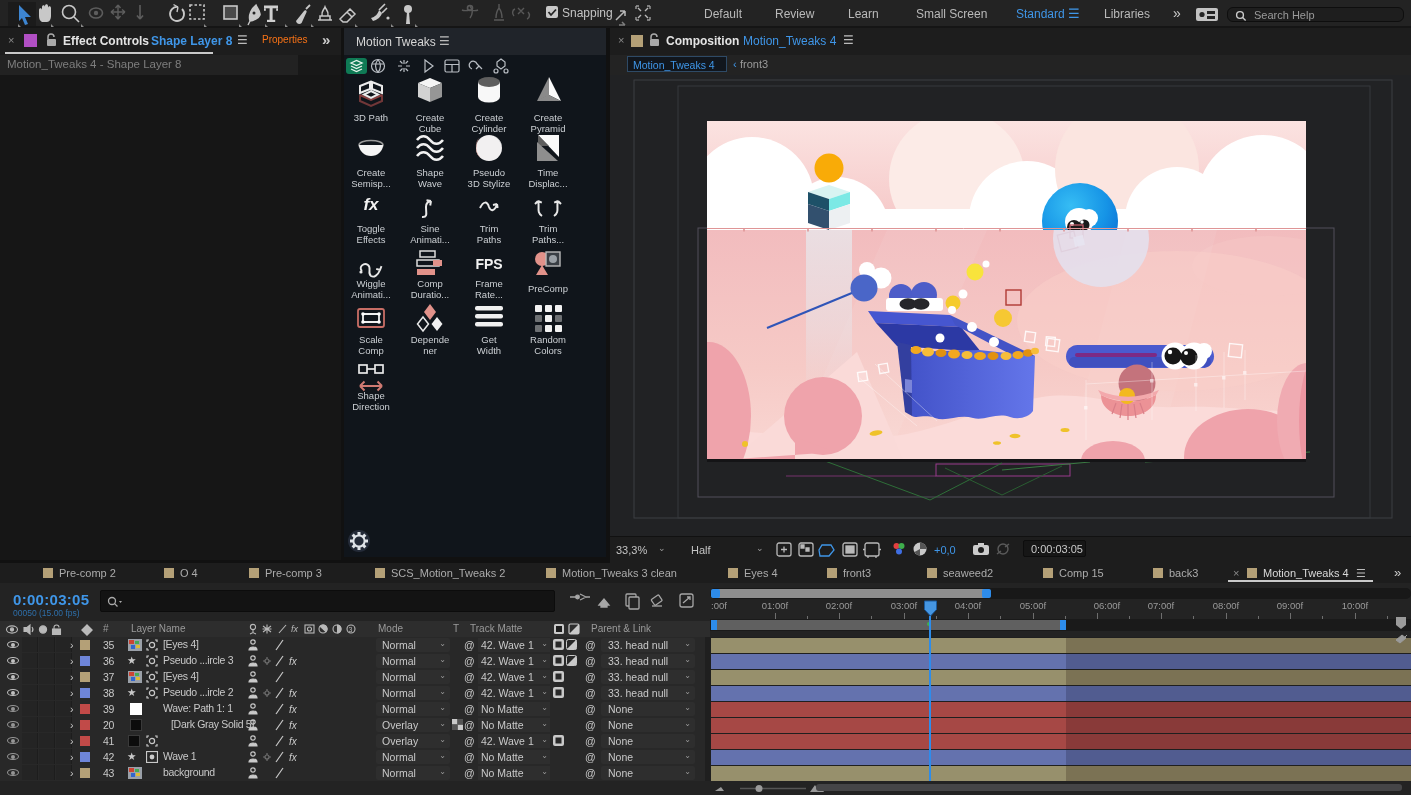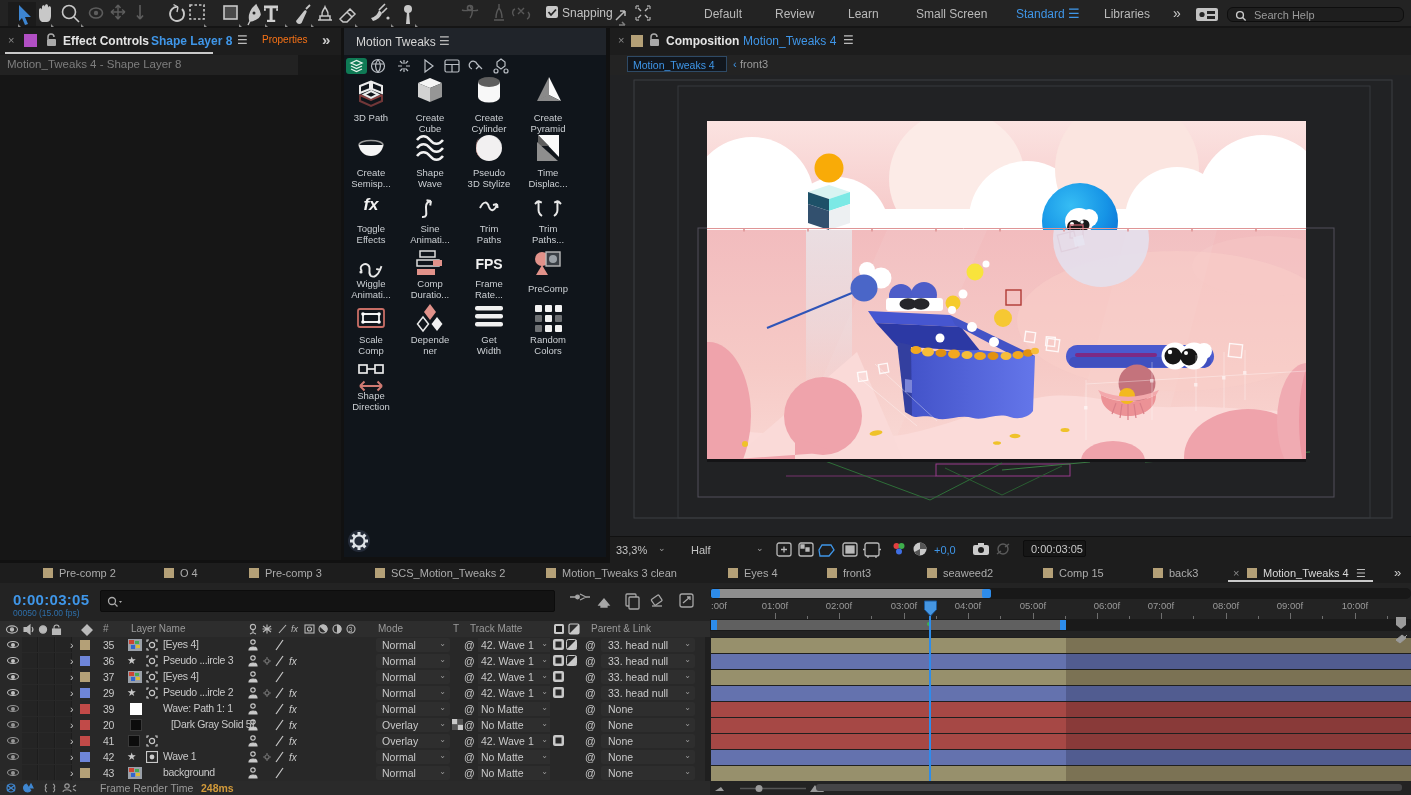--- a/index.html
+++ b/index.html
@@ -914,21 +914,21 @@
           <div class="bseg" style="left:355px;width:345px;background:#7b7254;"></div>
         </div>
 
     <div class="lrow" style="top:48px;">
       <div class="eye"></div>
           <div class="cell" style="left:22px;"></div>
           <div class="cell" style="left:39px;"></div>
           <div class="cell" style="left:56px;"></div>
       <span class="arr">›</span>
           <div class="chip" style="background:#6e85d8;"></div>
-          <span class="num">29</span>
+          <span class="num">38</span>
       <span class="star">★</span>
       <svg class="abs" style="left:146px;top:2px" width="12" height="12" viewBox="0 0 12 12">
             <g stroke="#c9c9c9" fill="none" stroke-width="1.2">
               <path d="M1,3 V1 H3 M9,1 h2 v2 M11,9 v2 H9 M3,11 H1 V9"></path>
               <circle cx="6" cy="6" r="2.6"></circle>
             </g>
           </svg>
       <span style="left:163px;top:1px;">Pseudo ...ircle 2</span>
       <svg class="swsvg" width="60" height="12" viewBox="0 0 60 12">
             <g stroke="#c9c9c9" fill="none" stroke-width="1.2">
@@ -1184,36 +1184,20 @@
           <div class="bseg" style="left:0;width:355px;background:#97906c;"></div>
           <div class="bseg" style="left:355px;width:345px;background:#7b7254;"></div>
         </div>
   </div>
 
   <div class="abs" style="left:929px;top:53px;width:2px;height:165px;background:#2d8ceb;"></div>
   <svg class="abs" style="left:923px;top:37px" width="15" height="17" viewBox="0 0 15 17">
     <path d="M1.5,1 h12 v8.5 l-6,6.5 l-6,-6.5 Z" fill="#4596e2" stroke="#1a5a9e" stroke-width="1"></path>
   </svg>
 
-  <div class="abs" style="left:0;top:218px;width:710px;height:14px;background:#2a2a2a;">
-    <svg class="abs" style="left:5px;top:1px" width="95" height="12" viewBox="0 0 95 12">
-      <g fill="none" stroke="#3f87d1" stroke-width="1.2">
-        <circle cx="6" cy="6" r="4"></circle>
-            <path d="M2,3 l8,6 M2,9 l8,-6"></path>
-        <path d="M22,2 a4,4 0 1 0 4,6 M26,2 l2,4 l-4,0 Z" fill="#3f87d1"></path>
-      </g>
-      <g fill="none" stroke="#9a9a9a" stroke-width="1.2">
-        <path d="M42,2 c-2,1 -2,3 -1,4 c-1,1 -1,3 1,4 M48,2 c2,1 2,3 1,4 c1,1 1,3 -1,4"></path>
-        <circle cx="62" cy="4" r="2.2"></circle>
-            <path d="M58,10 c0,-3 8,-3 8,0 M68,5 l3,-2 M68,7 l3,2"></path>
-      </g>
-    </svg>
-    <span class="abs" style="left:100px;top:1px;font-size:10.5px;color:#9a9a9a;">Frame Render Time</span>
-    <span class="abs" style="left:201px;top:1px;font-size:10.5px;color:#d29a3a;font-weight:bold;">248ms</span>
-  </div>
 
   <div class="abs" style="left:710px;top:218px;width:701px;height:14px;background:#232323;">
     <svg class="abs" style="left:4px;top:3px" width="110" height="9" viewBox="0 0 110 9">
       <path d="M1,7 l6,-4 l3,4 Z" fill="#9a9a9a"></path>
       <line x1="26" y1="4.5" x2="92" y2="4.5" stroke="#555555" stroke-width="1.5"></line>
       <circle cx="45" cy="4.5" r="3.5" fill="#9a9a9a"></circle>
       <path d="M96,8 l5,-7 l4,7 Z M103,8 l4,-5 l3,5 Z" fill="#9a9a9a"></path>
     </svg>
     <div class="abs" style="left:106px;top:3px;width:586px;height:7px;background:#454547;border-radius:3px;"></div>
   </div>

